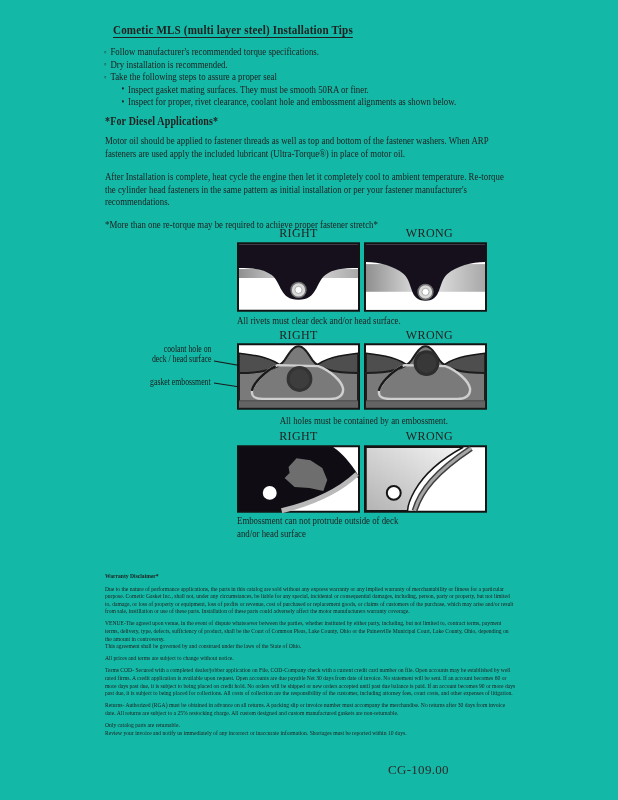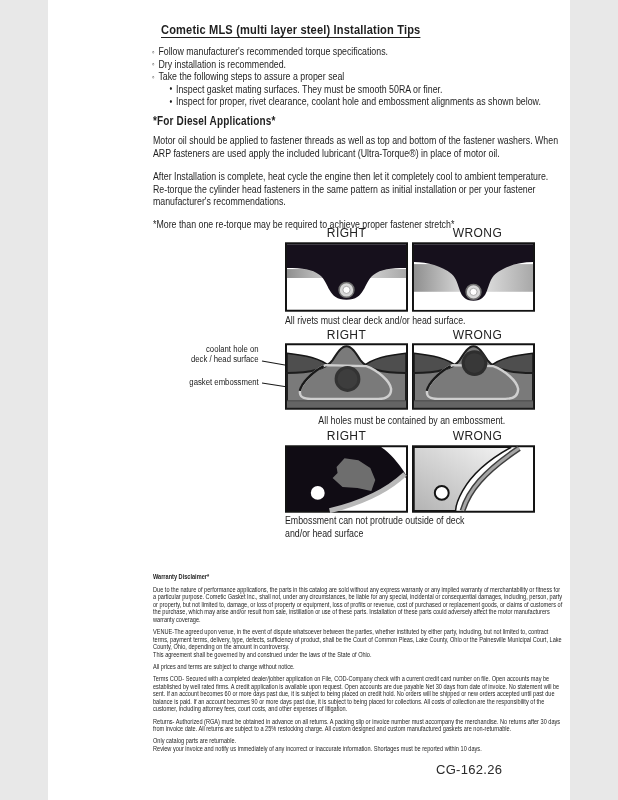--- a/index.html
+++ b/index.html
@@ -1,19 +1,19 @@
 <!DOCTYPE html>
 <html><head>
 <meta charset="utf-8">
 <style>
   * { margin:0; padding:0; box-sizing:border-box; }
   html,body { background:#e8e8e8; }
   .page {
-    position:relative; width:522px; height:800px; background:#ffffff;
-    font-family:Liberation Sans, sans-serif; color:#1f1f1f;
+    position:relative; width:618px; height:800px; background:#14b8a6;
+    font-family:Liberation Serif, serif; color:#1f1f1f;
     overflow:hidden; margin:0 auto;
   }
   .cond { transform:scaleX(0.8); transform-origin:0 0; }
   .cond-r { transform:scaleX(0.8); transform-origin:100% 0; }
 
   .title {
     position:absolute; left:113px; top:22px; white-space:nowrap;
     font-size:13.5px; font-weight:bold; letter-spacing:0.2px;
     transform:scaleX(0.82); transform-origin:0 0;
     text-decoration:underline; text-underline-offset:3px; text-decoration-thickness:1.3px;
@@ -177,15 +177,15 @@
     <p>Due to the nature of performance applications, the parts in this catalog are sold without any express warranty or any implied warranty of merchantability or fitness for a particular purpose.  Cometic Gasket Inc., shall not, under any circumstances, be liable for any special, incidental or consequential damages, including, person, party or property, but not limited to, damage, or loss of property or equipment, loss of profits or revenue, cost of purchased or replacement goods, or claims of customers of the purchase, which may arise and/or result from sale, instillation or use of these parts.  Installation of these parts could adversely affect the motor manufacturers warranty coverage.</p>
     <p>VENUE-The agreed upon venue, in the event of dispute whatsoever between the parties, whether instituted by either party, including, but not limited to, contract terms, payment terms, delivery, type, defects, sufficiency of product, shall be the Court of Common Pleas, Lake County, Ohio or the Painesville Municipal Court, Lake County, Ohio, depending on the amount in controversy.
 This agreement shall be governed by and construed under the laws of the State of Ohio.</p>
     <p>All prices and terms are subject to change without notice.</p>
     <p>Terms COD- Secured with a completed dealer/jobber application on File, COD-Company check with a current credit card number on file.  Open accounts may be established by well rated firms.  A credit application is available upon request.  Open accounts are due payable Net 30 days from date of invoice.  No statement will be sent.  If an account becomes 60 or more days past due, it is subject to being placed on credit hold.  No orders will be shipped or new orders accepted until past due balance is paid.  If an account becomes 90 or more days past due, it is subject to being placed for collections.  All costs of collection are the responsibility of the customer, including attorney fees, court costs, and other expenses of litigation.</p>
     <p>Returns- Authorized (RGA) must be obtained in advance on all returns.  A packing slip or invoice number must accompany the merchandise.  No returns after 30 days from invoice date.  All returns are subject to a 25% restocking charge.  All custom designed and custom manufactured gaskets are non-returnable.</p>
     <p>Only catalog parts are returnable.
 Review your invoice and notify us immediately of any incorrect or inaccurate information.  Shortages must be reported within 10 days.</p>
   </div>
 
-  <div class="pageno">CG-162.26</div>
+  <div class="pageno">CG-109.00</div>
 
 </div>
 
 </body></html>

